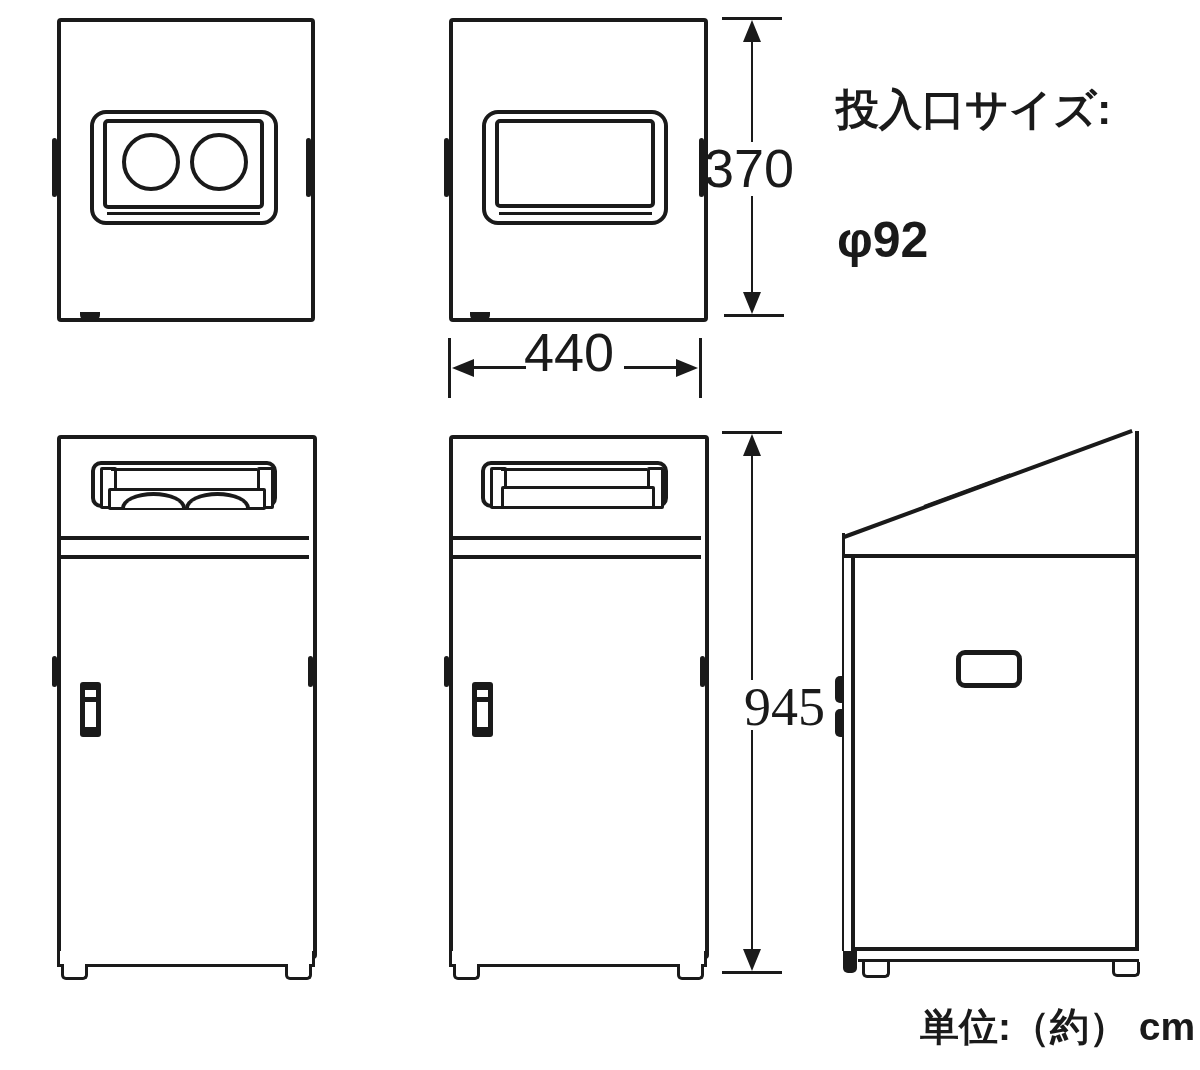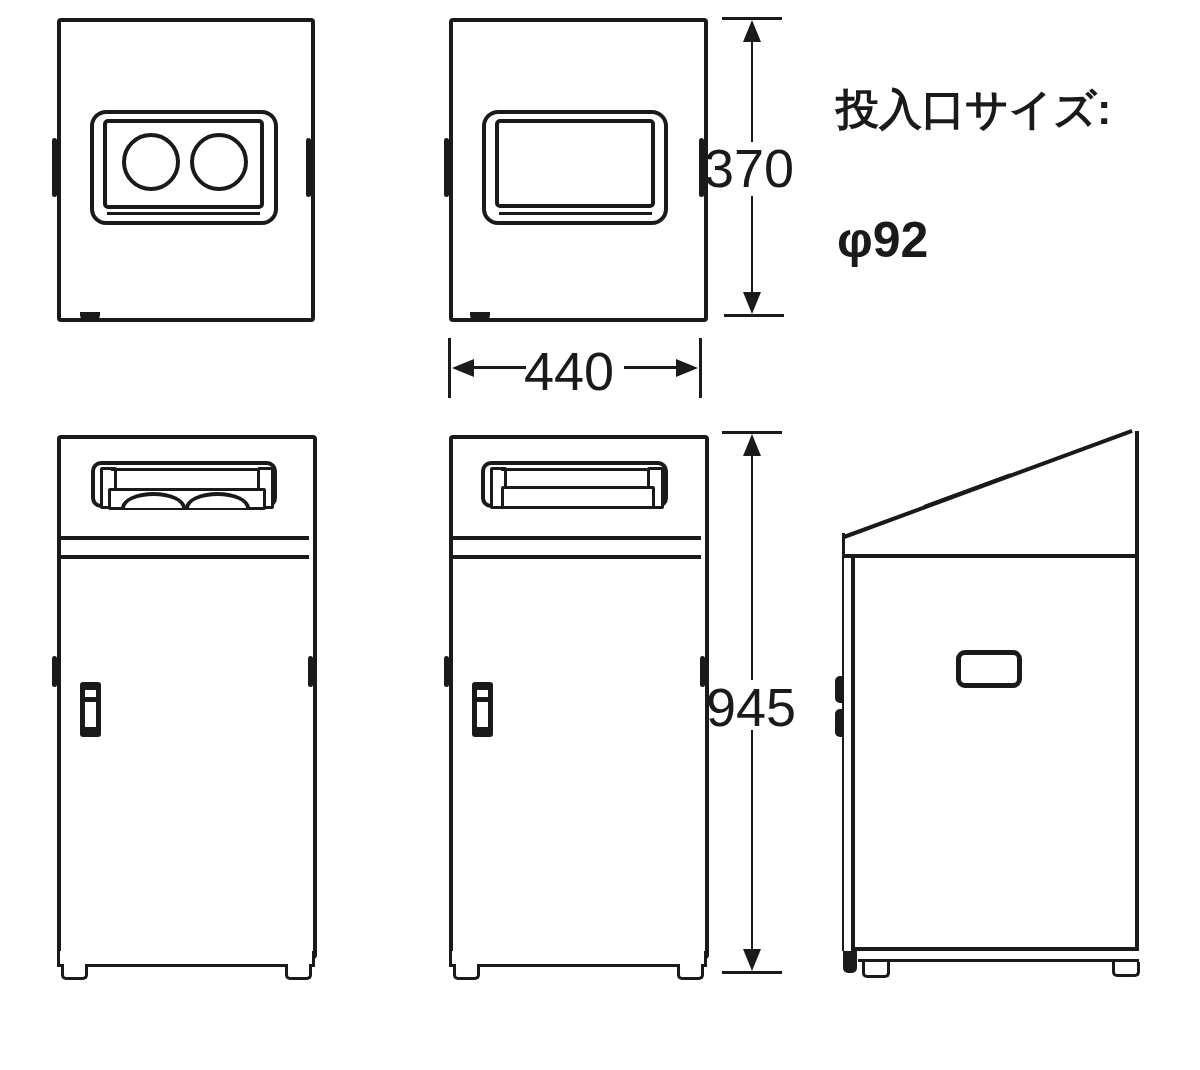--- a/index.html
+++ b/index.html
@@ -59,21 +59,21 @@
   <div class="ln" style="left:751px;top:40px;width:2px;height:102px;"></div>
   <div class="ln" style="left:751px;top:196px;width:2px;height:98px;"></div>
   <div class="dimtext" style="left:704px;top:141px;">370</div>
 
   <div class="ln" style="left:448px;top:338px;width:3px;height:60px;"></div>
   <div class="ln" style="left:699px;top:338px;width:3px;height:60px;"></div>
   <div class="tri left" style="left:452px;top:359px;"></div>
   <div class="tri right" style="left:676px;top:359px;"></div>
   <div class="ln" style="left:474px;top:366px;width:52px;height:3px;"></div>
   <div class="ln" style="left:624px;top:366px;width:52px;height:3px;"></div>
-  <div class="dimtext" style="left:524px;top:344px;">440</div>
+  <div class="dimtext" style="left:524px;top:325px;">440</div>
 
   <div class="note" style="left:836px;top:86px;font-size:43px;">投入口サイズ:</div>
   <div class="note" style="left:837px;top:213px;font-size:50px;">φ92</div>
 
   <div class="box" style="left:57px;top:435px;width:252px;height:516px;"></div>
   <div class="rr" style="left:91px;top:461px;width:178px;height:39px;border-radius:10px;"></div>
   <div class="rr thin" style="left:100px;top:467px;width:11px;height:36px;border-radius:2px;"></div>
   <div class="rr thin" style="left:257px;top:467px;width:11px;height:36px;border-radius:2px;"></div>
   <div class="ln" style="left:111px;top:468px;width:146px;height:3px;"></div>
   <div class="rr thin" style="left:108px;top:488px;width:152px;height:16px;border-radius:2px;"></div>
@@ -106,32 +106,33 @@
   <div class="rr thin" style="left:449px;top:951px;width:252px;height:13px;border-top:none;border-radius:0;"></div>
   <div class="foot" style="left:453px;top:964px;width:21px;height:13px;"></div>
   <div class="foot" style="left:677px;top:964px;width:21px;height:13px;"></div>
 
   <div class="ln" style="left:722px;top:431px;width:60px;height:3px;"></div>
   <div class="ln" style="left:722px;top:971px;width:60px;height:3px;"></div>
   <div class="tri up" style="left:743px;top:434px;"></div>
   <div class="tri down" style="left:743px;top:949px;"></div>
   <div class="ln" style="left:751px;top:454px;width:2px;height:226px;"></div>
   <div class="ln" style="left:751px;top:730px;width:2px;height:221px;"></div>
-  <div class="dimtext" style="left:706px;top:680px;">945</div>
+  <div class="dimtext" style="left:744px;top:680px;font-family:Liberation Serif, serif;">945</div>
 
   <div class="ln rot" style="left:844px;top:535px;width:307px;height:4px;transform:rotate(-20.2deg);"></div>
   <div class="ln rot" style="left:924px;top:505px;width:92px;height:2px;transform:rotate(-20.2deg);"></div>
   <div class="ln" style="left:1135px;top:431px;width:4px;height:518px;"></div>
   <div class="ln" style="left:843px;top:554px;width:296px;height:4px;"></div>
   <div class="ln" style="left:842px;top:533px;width:3px;height:24px;"></div>
   <div class="ln" style="left:842px;top:556px;width:2px;height:395px;"></div>
   <div class="ln" style="left:851px;top:556px;width:4px;height:395px;"></div>
   <div class="tab" style="left:835px;top:676px;width:8px;height:27px;border-radius:5px 0 0 5px;"></div>
   <div class="tab" style="left:835px;top:709px;width:8px;height:28px;border-radius:5px 0 0 5px;"></div>
   <div class="rr" style="left:956px;top:650px;width:56px;height:28px;border-width:5px;border-radius:9px;"></div>
   <div class="ln" style="left:853px;top:947px;width:286px;height:4px;"></div>
   <div class="tab" style="left:843px;top:951px;width:14px;height:22px;border-radius:0 0 5px 5px;"></div>
   <div class="ln" style="left:858px;top:959px;width:281px;height:3px;"></div>
   <div class="foot" style="left:862px;top:962px;width:22px;height:13px;"></div>
   <div class="foot" style="left:1112px;top:962px;width:22px;height:12px;"></div>
 
+  <div class="note" style="left:920px;top:1006px;font-size:39px;">単位:（約） cm</div>
 
 </div>
 
 </body></html>

